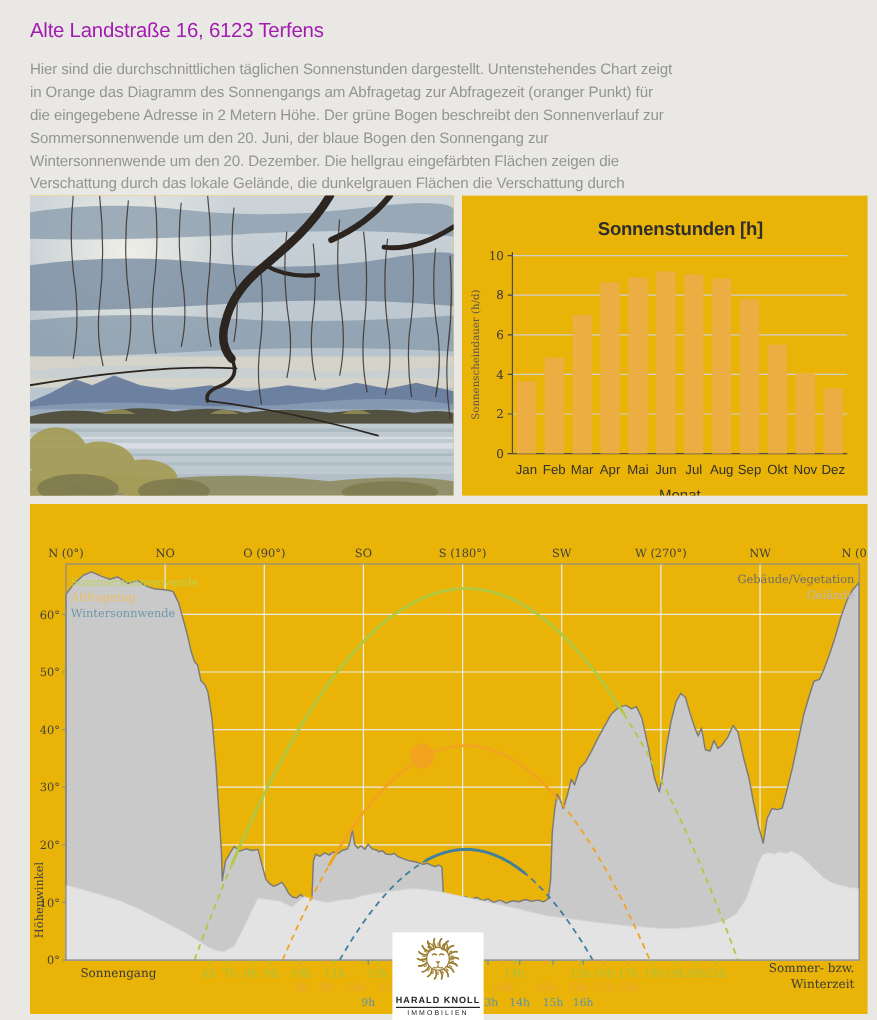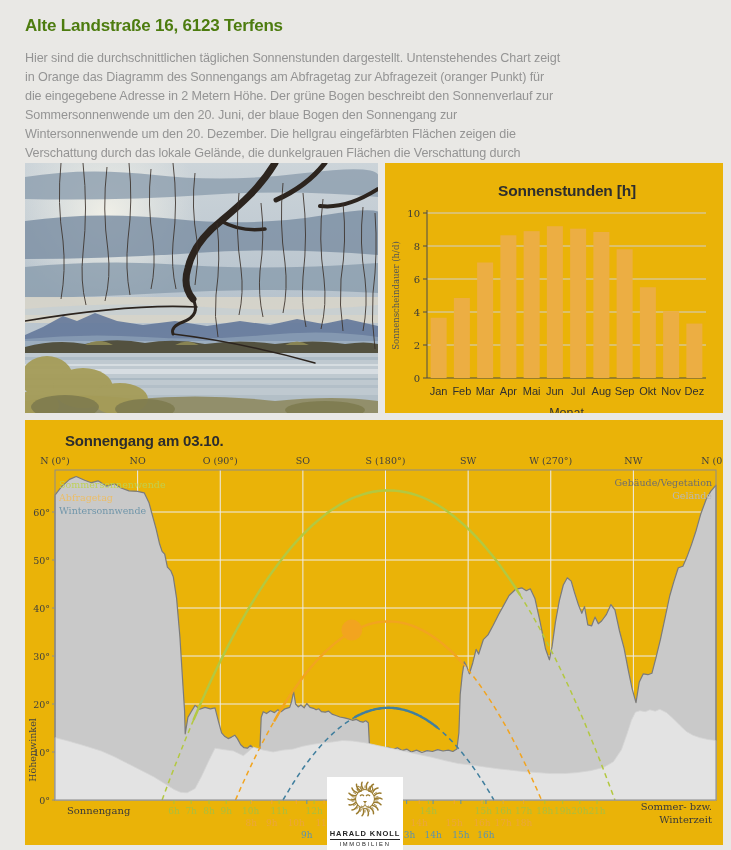--- a/index.html
+++ b/index.html
@@ -3,21 +3,21 @@
 <meta charset="utf-8">
 <style>
   html,body{margin:0;padding:0;}
   body{
     width:731px;height:850px;overflow:hidden;position:relative;
     background:#e9e8e5;
     font-family:"Liberation Sans",sans-serif;
   }
   .abs{position:absolute;}
   #page-title{
-    left:25px;top:5px;font-size:17px;font-weight:bold;color:#4d7c0f;
+    left:25px;top:5px;font-size:17px;font-weight:normal;color:#a21caf;
     letter-spacing:-0.2px;
   }
   #page-desc{
     left:25px;top:36px;width:537px;font-size:12.6px;line-height:19px;
     color:#949494;letter-spacing:-0.1px;
   }
   .card{background:#eab308;}
   #photo-card{left:25px;top:163px;width:353px;height:250px;}
   #barchart-card{left:385px;top:163px;width:338px;height:250px;}
   #sun-card{left:25px;top:420px;width:698px;height:425px;}
@@ -166,21 +166,20 @@
       <rect x="278.125" y="148.175" width="16" height="66.825" fill="#ecae43"></rect>
       <text x="286.125" y="232" text-anchor="middle" font-size="11" fill="#2f2f2f" class="sans">Nov</text>
       <rect x="301.375" y="160.55" width="16" height="54.449999999999996" fill="#ecae43"></rect>
       <text x="309.375" y="232" text-anchor="middle" font-size="11" fill="#2f2f2f" class="sans">Dez</text>
       <text x="181.5" y="254" text-anchor="middle" font-size="12.5" fill="#2f2f2f" class="sans">Monat</text>
       <text x="14" y="132.5" text-anchor="middle" font-size="8.5" fill="#555" transform="rotate(-90 14 132.5)">Sonnenscheindauer (h/d)</text>
     </svg>
 </div>
 
 <div class="abs card" id="sun-card">
-  <div id="sun-title">Sonnengang am 03.10.</div>
   <svg id="sun-svg" width="698" height="425" viewBox="0 0 698 425" style="position:absolute;left:0;top:0;">
       <line x1="30" y1="332" x2="691" y2="332" stroke="#ededed" stroke-width="1"></line>
       <line x1="30" y1="284" x2="691" y2="284" stroke="#ededed" stroke-width="1"></line>
       <line x1="30" y1="236" x2="691" y2="236" stroke="#ededed" stroke-width="1"></line>
       <line x1="30" y1="188" x2="691" y2="188" stroke="#ededed" stroke-width="1"></line>
       <line x1="30" y1="140" x2="691" y2="140" stroke="#ededed" stroke-width="1"></line>
       <line x1="30" y1="92" x2="691" y2="92" stroke="#ededed" stroke-width="1"></line>
       <line x1="112.625" y1="50" x2="112.625" y2="380" stroke="#ededed" stroke-width="1"></line>
       <line x1="195.25" y1="50" x2="195.25" y2="380" stroke="#ededed" stroke-width="1"></line>
       <line x1="277.875" y1="50" x2="277.875" y2="380" stroke="#ededed" stroke-width="1"></line>

